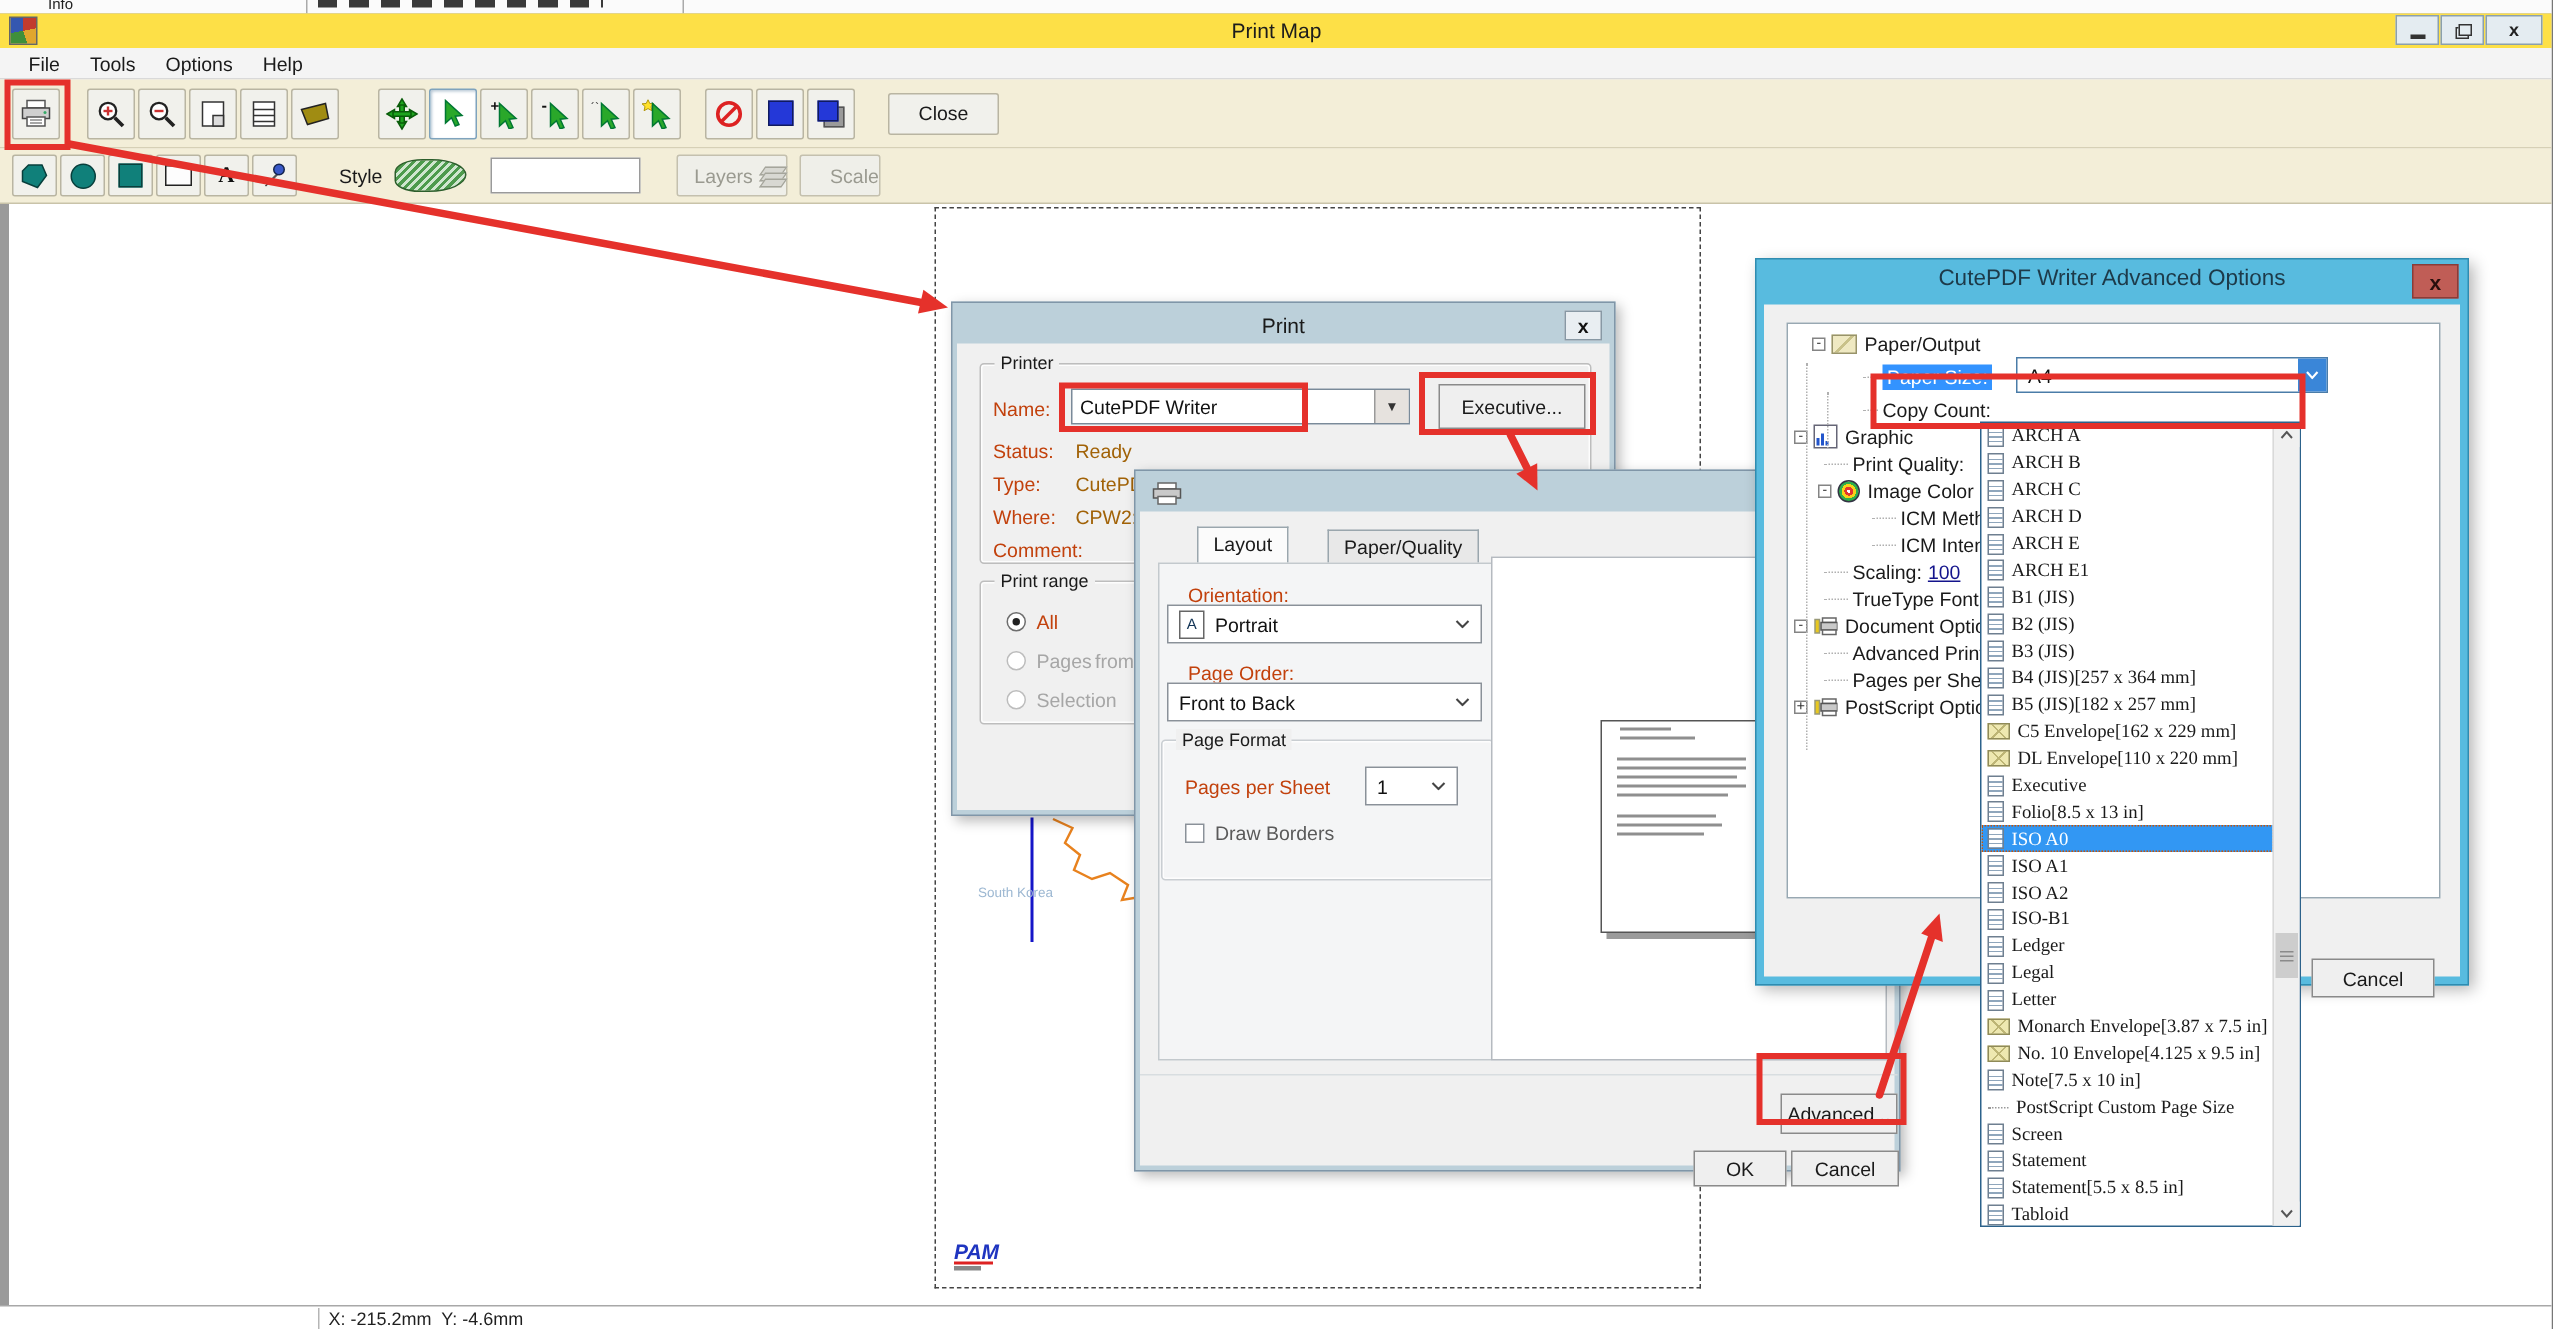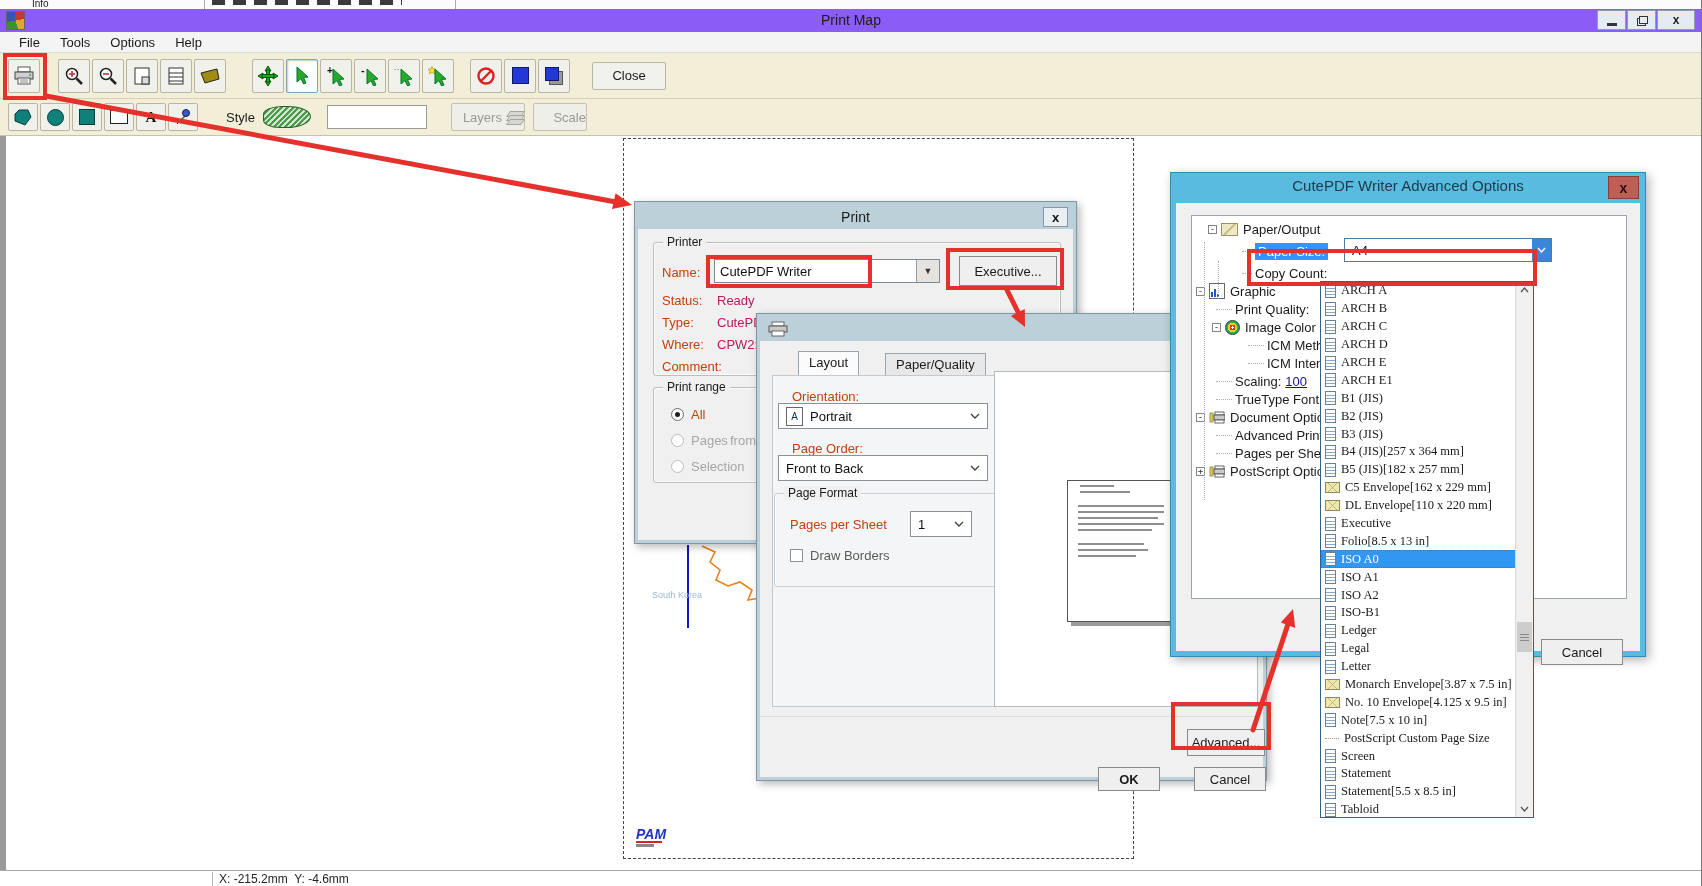--- a/index.html
+++ b/index.html
@@ -9,21 +9,21 @@
   .noselect{user-select:none;}
 
   
   #topstrip{left:0;top:0;width:1702px;height:9px;background:#fbfbfb;border-bottom:1px solid #9a9a9a;overflow:hidden;}
   #topstrip .tabdiv{position:absolute;top:0;height:9px;border-left:1px solid #aaa;border-right:1px solid #aaa;}
   #topstrip .lbl{position:absolute;left:32px;top:-2px;font-size:10px;color:#222;}
   #topstrip .marks{position:absolute;left:212px;top:0px;width:190px;height:5px;
      background:repeating-linear-gradient(90deg,#3a3a3a 0 13px,transparent 13px 21px);}
 
   
-  #titlebar{left:0;top:9px;width:1702px;height:23px;background:#8b5cf6;border-bottom:1px solid #93a9b6;}
+  #titlebar{left:0;top:9px;width:1702px;height:23px;background:#fde047;border-bottom:1px solid #93a9b6;}
   #appicon{left:6px;top:2px;width:17px;height:17px;border:1px solid #666;
      background:conic-gradient(#c23b2e 0 22%,#e0a62e 0 45%,#3f8f3a 0 72%,#3457b0 0);}
   #apptitle{left:0;top:3px;width:1702px;text-align:center;font-size:14px;color:#1c1c1c;}
   .winbtn{top:1px;width:29px;height:20px;background:#e4ecf1;border:1px solid #8ba0ad;
      display:flex;align-items:center;justify-content:center;font-size:12px;color:#222;box-sizing:border-box;}
   .winbtn .bar{width:10px;height:3px;background:#333;margin-top:8px;}
   .winbtn .rs{position:relative;width:10px;height:9px;}
   .winbtn .rs i{position:absolute;border:1.5px solid #333;width:7px;height:6px;background:#e4ecf1;}
   .winbtn .rs i.b{left:0;top:2px;} .winbtn .rs i.f{left:2px;top:0px;}
 
@@ -65,21 +65,21 @@
   .dlg{background:#bcd0da;border:1px solid #8096a8;box-shadow:3px 3px 8px rgba(0,0,0,.28);box-sizing:border-box;}
   .dlg-title{position:absolute;left:3px;top:3px;right:3px;height:24px;display:flex;align-items:center;}
   .dlg-title .t{position:absolute;left:0;right:0;text-align:center;font-size:14px;color:#1a1a1a;}
   .dlg-body{position:absolute;left:3px;right:3px;top:27px;bottom:3px;background:#f0f0f0;}
   .xbtn{position:absolute;width:25px;height:20px;background:#e9eef2;border:1px solid #8898a4;
      display:flex;align-items:center;justify-content:center;font-size:13px;font-weight:bold;color:#111;box-sizing:border-box;}
   .grp{position:absolute;border:1px solid #bdbdbd;border-radius:3px;box-shadow:inset 0 0 0 1px #fdfdfd;}
   .grp .gl{position:absolute;left:9px;top:-8px;background:#f0f0f0;padding:0 4px;font-size:12px;color:#1a1a1a;}
   .lab{position:absolute;font-size:13px;color:#c2410c;white-space:nowrap;}
   .lab.dis{color:#a6a6a6;}
-  .val{position:absolute;font-size:13px;color:#be185d;white-space:nowrap;}
+  .val{position:absolute;font-size:13px;color:#a16207;white-space:nowrap;}
   .btn{position:absolute;background:#efefef;border:1px solid #8a8a8a;font-size:13px;color:#1a1a1a;
      display:flex;align-items:center;justify-content:center;box-sizing:border-box;}
   .radio{position:absolute;width:13px;height:13px;border-radius:50%;background:#fff;border:1px solid #6e6e6e;box-sizing:border-box;}
   .radio.sel::after{content:"";position:absolute;left:3px;top:3px;width:5px;height:5px;border-radius:50%;background:#222;}
   .radio.dis{border-color:#bdbdbd;}
   .combo-c{position:absolute;background:#fff;border:1px solid #7a8a99;box-sizing:border-box;font-size:13px;color:#111;
      display:flex;align-items:center;padding-left:5px;}
   .combo-c .ar{position:absolute;right:0;top:0;bottom:0;width:22px;background:#e6e2de;border-left:1px solid #9a9a9a;
      display:flex;align-items:center;justify-content:center;font-size:9px;color:#333;}
   .combo-m{position:absolute;background:#fff;border:1px solid #8a9199;box-sizing:border-box;font-size:13px;color:#111;
@@ -448,21 +448,21 @@
           <div class="tl" style="width:74px;"></div>
           <div style="height:8px;"></div>
           <div class="tl" style="width:66px;"></div>
             <div class="tl" style="width:70px;"></div>
           <div class="tl" style="width:58px;"></div>
         </div>
       </div>
 
       <div style="position:absolute;left:0px;top:375px;width:505px;height:1px;background:#d8dde0;"></div>
       <div class="btn" style="left:427px;top:388px;width:78px;height:27px;">Advanced...</div>
-      <div class="btn" style="left:338px;top:426px;width:62px;height:24px;font-weight:bold;">OK</div>
+      <div class="btn" style="left:369px;top:426px;width:62px;height:24px;">OK</div>
       <div class="btn" style="left:434px;top:426px;width:72px;height:24px;">Cancel</div>
     </div>
   </div>
 
   <div id="advdlg" class="abs">
     <div id="advtitle">CutePDF Writer Advanced Options</div>
     <div id="advx">x</div>
     <div id="advbody">
       <div id="treepanel">
         <div class="vdot" style="left:12px;top:26px;height:258px;"></div>

